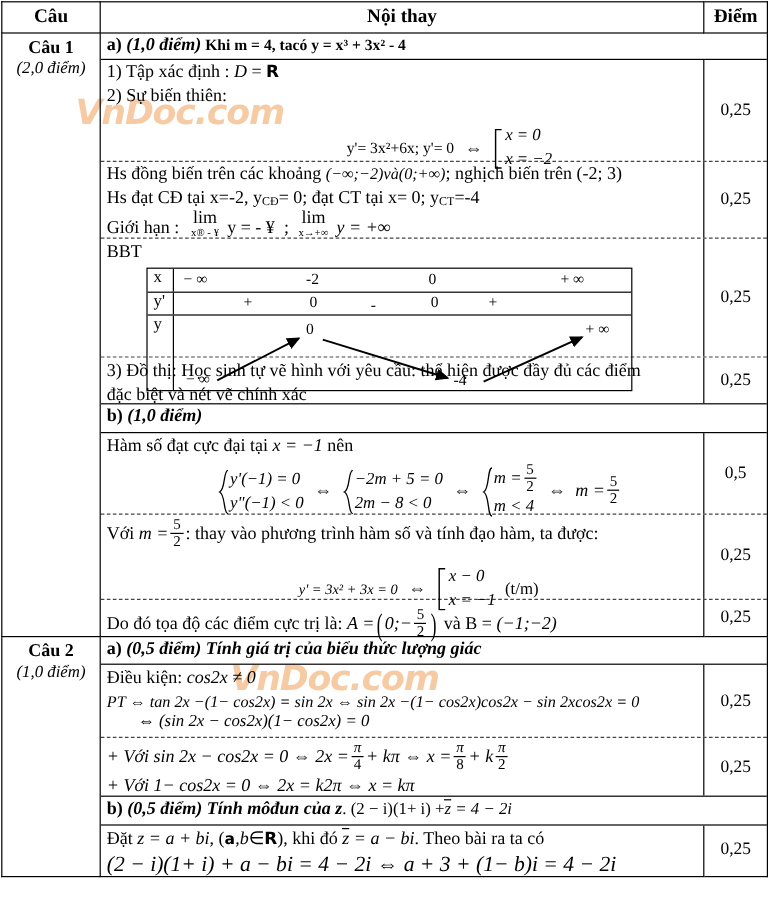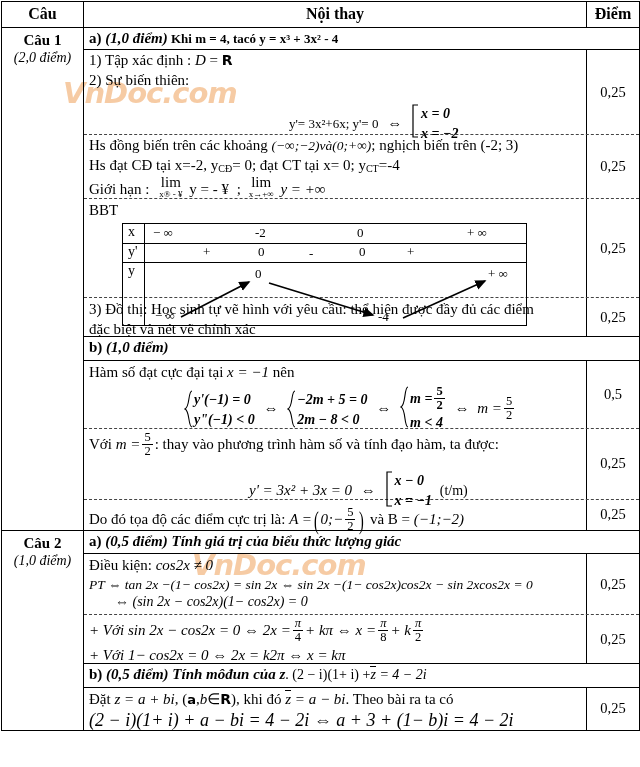--- a/index.html
+++ b/index.html
@@ -61,21 +61,21 @@
   .ctr{text-align:center;}
   .mi{font-style:italic;}
   .sub{font-size:10px; vertical-align:-2px;text-align:right;}
   .bb{font-family:"DejaVu Sans", sans-serif; font-weight:bold; font-size:14px;}
 
   
   .fr{display:inline-block; vertical-align:middle; text-align:center;
       font-size:12.5px; line-height:1.05; margin:0 2px; position:relative; top:-1px;}
   .fr .num{display:block; padding:0 2px;}
   .fr .den{display:block; border-top:1px solid #000; padding:0 2px;}
-  .caseL{display:inline-flex; align-items:flex-start; vertical-align:middle;font-weight:bold;}
+  .caseL{display:inline-flex; align-items:center; vertical-align:middle;}
   .caseL .rows{display:inline-block; text-align:left; font-size:14px; line-height:1.45;}
   .sbrace{display:inline-block; width:8px; margin-right:2px;}
   .sbrace svg{display:block;}
 
   
   .bbt{position:relative; margin:2px 0 0 33px; width:405px;
        border:1px solid #000; box-sizing:border-box;}
   .bbt .r{display:flex; border-bottom:1px solid #000;}
   .bbt .r:last-child{border-bottom:none;}
   .bbt .lb{width:22px; box-sizing:border-box; border-right:1px solid #000;
@@ -285,21 +285,21 @@
                 <span class="mi">m =</span><span class="fr"><span class="num">5</span><span class="den">2</span></span>
               </div>
             </div>
             <div class="spt">0,5</div>
           </div>
 
           <div class="srow">
             <div class="scont" style="height:70px; padding-top:3px;">
               <div class="ln"><span>Với </span><span class="mi">m =</span><span class="fr"><span class="num">5</span><span class="den">2</span></span><span>: thay vào phương trình hàm số và tính đạo hàm, ta được:</span></div>
               <div class="ln" style="margin-top:12px; padding-left:160px;">
-                <span class="mi" style="font-size:15px;font-family:Liberation Serif, serif;">y' = 3x² + 3x = 0</span>
+                <span class="mi" style="font-size:12px;font-family:Liberation Serif, serif;">y' = 3x² + 3x = 0</span>
                 <span style="margin:0 5px;">⇔</span>
                 <span class="caseL">
                       <span class="sbrace">
                         <svg width="8" height="36" viewBox="0 0 8 36">
                           <path d="M7 1 H2 V35 H7" fill="none" stroke="#000" stroke-width="1.2"></path>
                         </svg>
                       </span>
                       <span class="rows">
                         <span class="mi" style="display:block;">x − 0</span>
                         <span class="mi" style="display:block;">x = −1</span>

